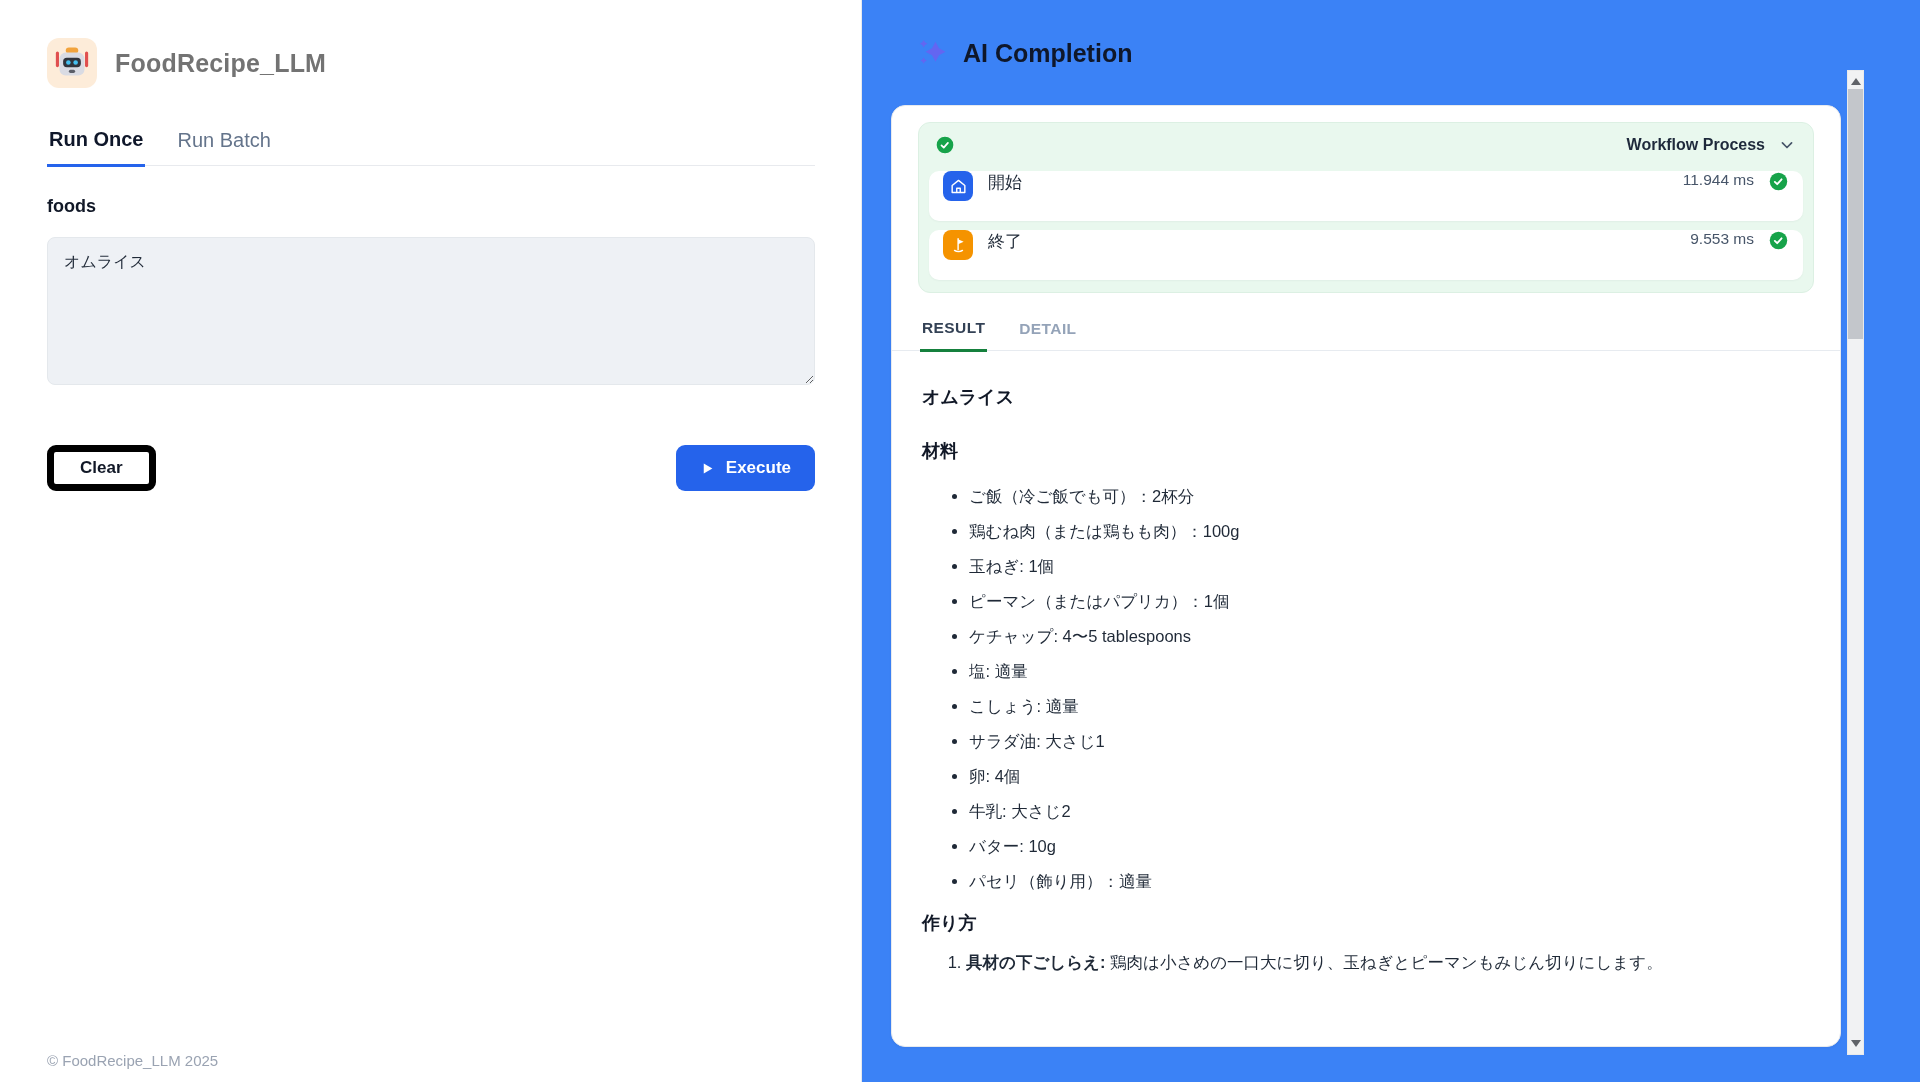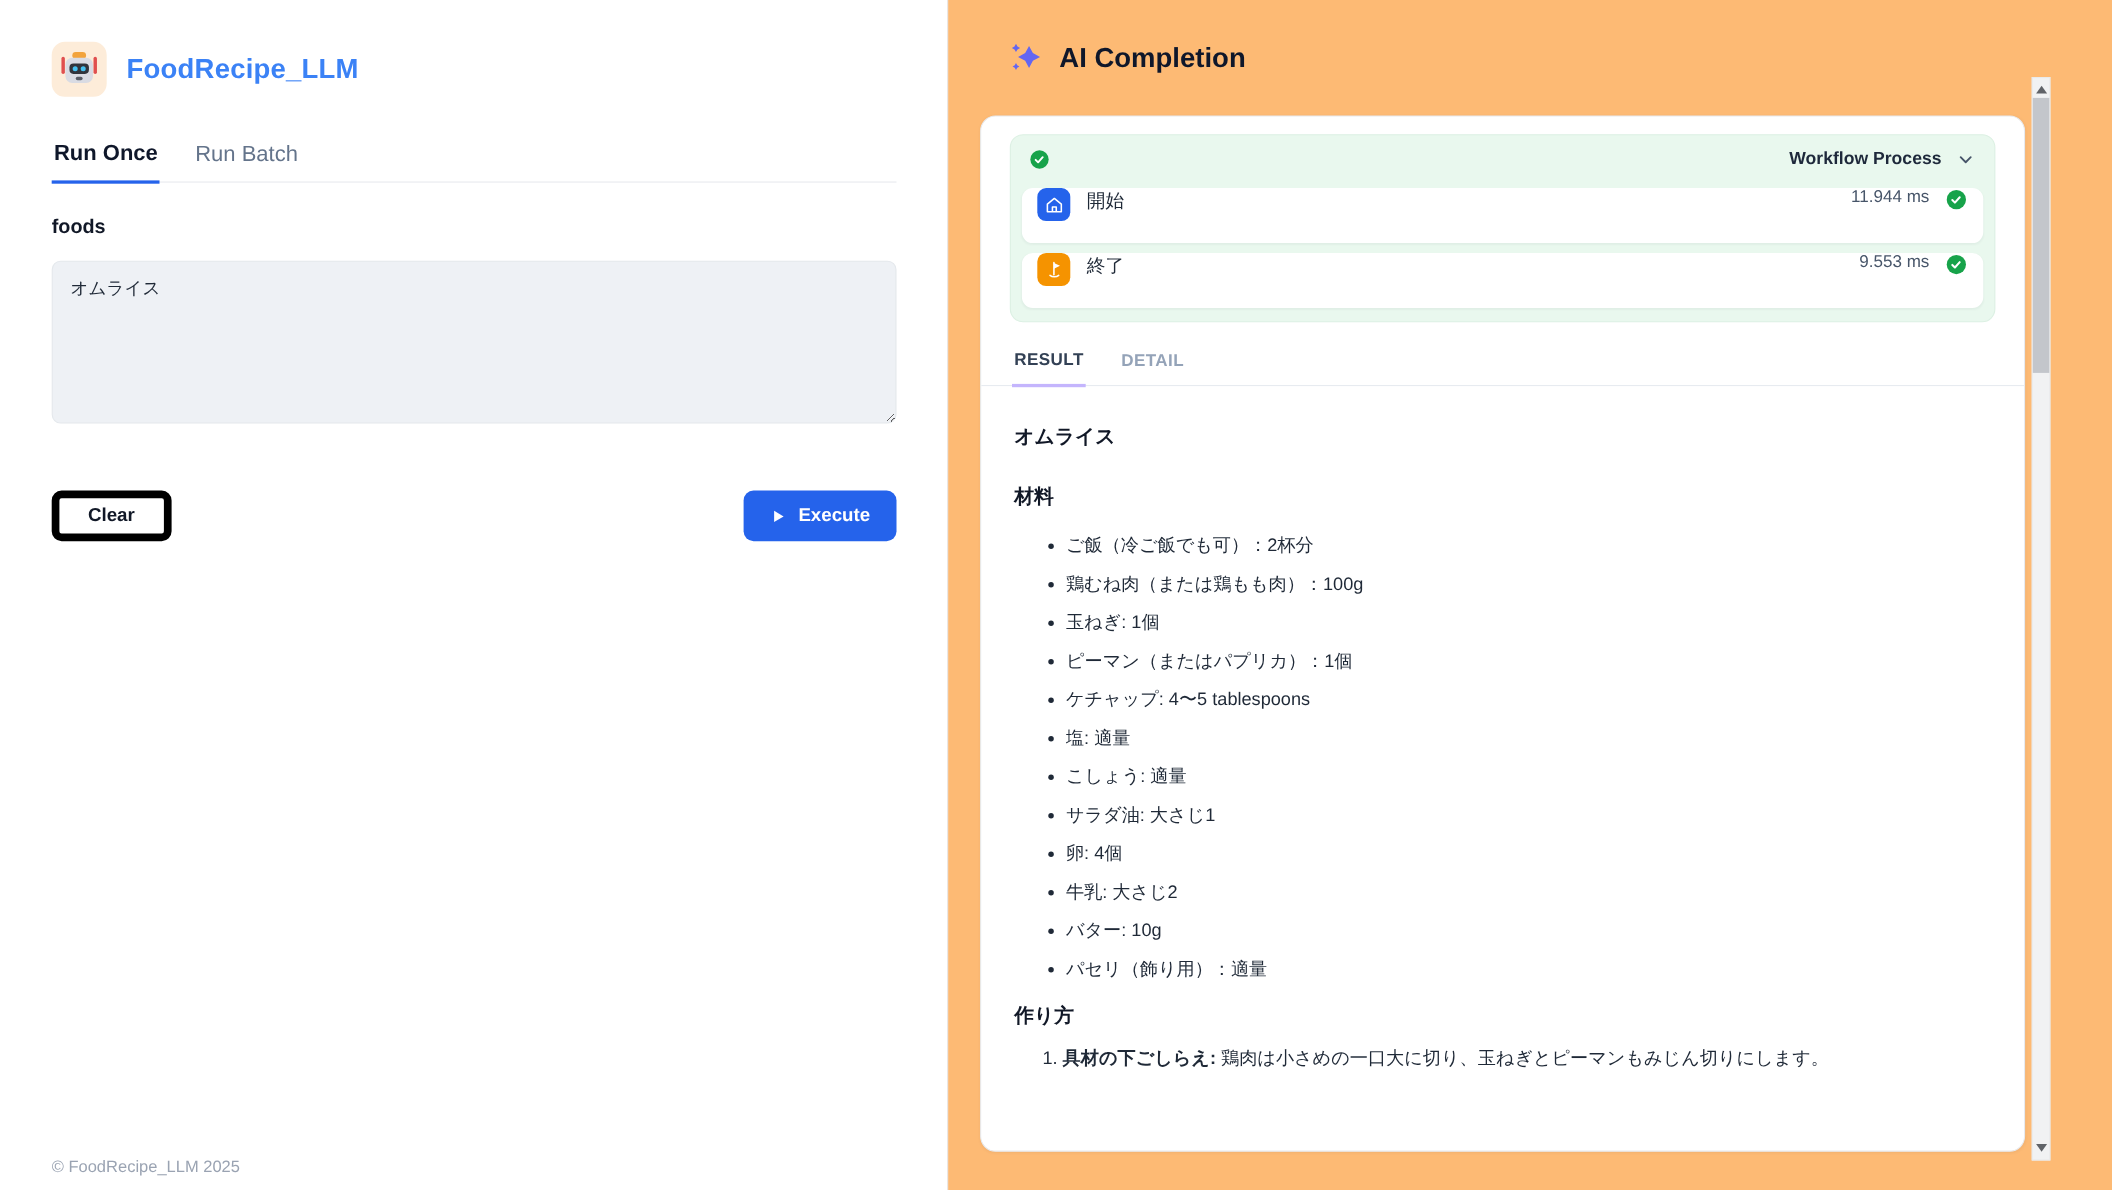--- a/index.html
+++ b/index.html
@@ -4,39 +4,39 @@
 <style>
   * { margin:0; padding:0; box-sizing:border-box; }
   html,body { width:1920px; height:1082px; overflow:hidden; background:#ffffff;
     font-family:"Liberation Sans","DejaVu Sans",sans-serif; color:#111827; }
   .page { position:relative; width:1920px; height:1082px; }
 
   
   .left-panel { position:absolute; left:0; top:0; width:861px; height:1082px; background:#ffffff; }
   .app-header { position:absolute; left:47px; top:38px; display:flex; align-items:center; gap:18px; }
   .app-icon { width:50px; height:50px; border-radius:12px; background:#fdecd9; display:flex; align-items:center; justify-content:center; }
-  .app-title { font-size:25px; font-weight:700; color:#3b82f6; letter-spacing:0.2px; }
+  .app-title { font-size:25px; font-weight:700; color:#737373; letter-spacing:0.2px; }
 
   .tabs { position:absolute; left:47px; top:122px; width:768px; display:flex; gap:30px; border-bottom:1px solid #e8eaee; }
   .tab { background:none; border:none; font-family:inherit; font-size:20px; padding:6px 2px 13px 2px; cursor:pointer; color:#64748b; font-weight:500; }
   .tab.active { color:#0f172a; font-weight:700; border-bottom:3px solid #2563eb; margin-bottom:-2px; }
 
   .form { position:absolute; left:47px; top:196px; width:768px; }
   .field-label { display:block; font-size:18px; font-weight:700; color:#111827; }
   .foods-input { margin-top:20px; width:768px; height:148px; background:#eef1f5; border:1px solid #e4e8ec; border-radius:8px;
     padding:14px 16px; font-family:inherit; font-size:16px; color:#1f2937; resize:both; outline:none; }
   .btn-row { margin-top:56px; width:768px; display:flex; justify-content:space-between; align-items:center; }
   .btn-clear { height:46px; padding:0 26px; background:#ffffff; border:7px solid #000000; border-radius:9px;
     font-family:inherit; font-size:17px; font-weight:600; color:#111827; cursor:pointer; }
   .btn-execute { height:46px; padding:0 24px; background:#2563eb; border:none; border-radius:9px; display:flex; align-items:center; gap:11px;
     font-family:inherit; font-size:17px; font-weight:600; color:#ffffff; cursor:pointer; }
   .footer { position:absolute; left:47px; top:1052px; font-size:15px; color:#9aa3b2; }
 
   
-  .right-panel { position:absolute; left:861px; top:0; width:1059px; height:1082px; background:#fdba74; border-left:1px solid #e8eaee; }
+  .right-panel { position:absolute; left:861px; top:0; width:1059px; height:1082px; background:#3b82f6; border-left:1px solid #e8eaee; }
   .ai-header { position:absolute; left:56px; top:38px; display:flex; align-items:center; gap:15px; }
   .ai-title { font-size:25px; font-weight:700; color:#0f172a; }
 
   .result-card { position:absolute; left:29px; top:105px; width:950px; height:942px; background:#ffffff;
     border:1px solid #e7eaee; border-radius:14px; box-shadow:0 1px 3px rgba(15,23,42,0.05); overflow:hidden; }
 
   .workflow { margin:16px 26px 0 26px; background:#e9f8ee; border:1px solid #dcf0e3; border-radius:12px; }
   .workflow-header { height:44px; display:flex; align-items:center; gap:12px; padding:0 16px; cursor:pointer;text-align:right; }
   .workflow-title { font-size:16px; font-weight:600; color:#1e293b; flex:1; }
   .workflow-rows { padding:4px 10px 12px 10px; }
@@ -45,21 +45,21 @@
   .wicon { width:30px; height:30px; border-radius:8px; display:flex; align-items:center; justify-content:center; margin-right:15px; }
   .wicon.start { background:#2563eb; }
   .wicon.llm { background:#6366f1; }
   .wicon.end { background:#f59300; }
   .wname { font-size:17px; font-weight:500; color:#1f2937; flex:1; }
   .wdur { font-size:15.5px; color:#475569; margin-right:14px; }
 
   .rtabs { margin-top:18px; padding:0 28px; display:flex; gap:30px; border-bottom:1px solid #e7ebf0; }
   .rtab { background:none; border:none; font-family:inherit; font-size:15.5px; font-weight:600; letter-spacing:0.4px;
     color:#94a3b8; padding:8px 2px 12px 2px; cursor:pointer; }
-  .rtab.active { color:#334155; border-bottom:3px solid #c4b5fd; margin-bottom:-2px; }
+  .rtab.active { color:#334155; border-bottom:3px solid #15803d; margin-bottom:-2px; }
 
   .result-content { padding:34px 30px 0 30px; }
   .result-content h3 { font-size:18px; font-weight:700; color:#111827; }
   .recipe-title { margin-bottom:30px; }
   .ingredients { margin:16px 0 0 0; padding-left:47px; list-style:disc; }
   .ingredients li { font-size:16.5px; color:#1f2937; line-height:35px; }
   .instructions-heading { margin-top:12px; }
   .instructions { margin-top:14px; padding-left:44px; }
   .instructions li { font-size:16.5px; color:#1f2937; line-height:27px; }
   .instructions b { font-weight:700; }

